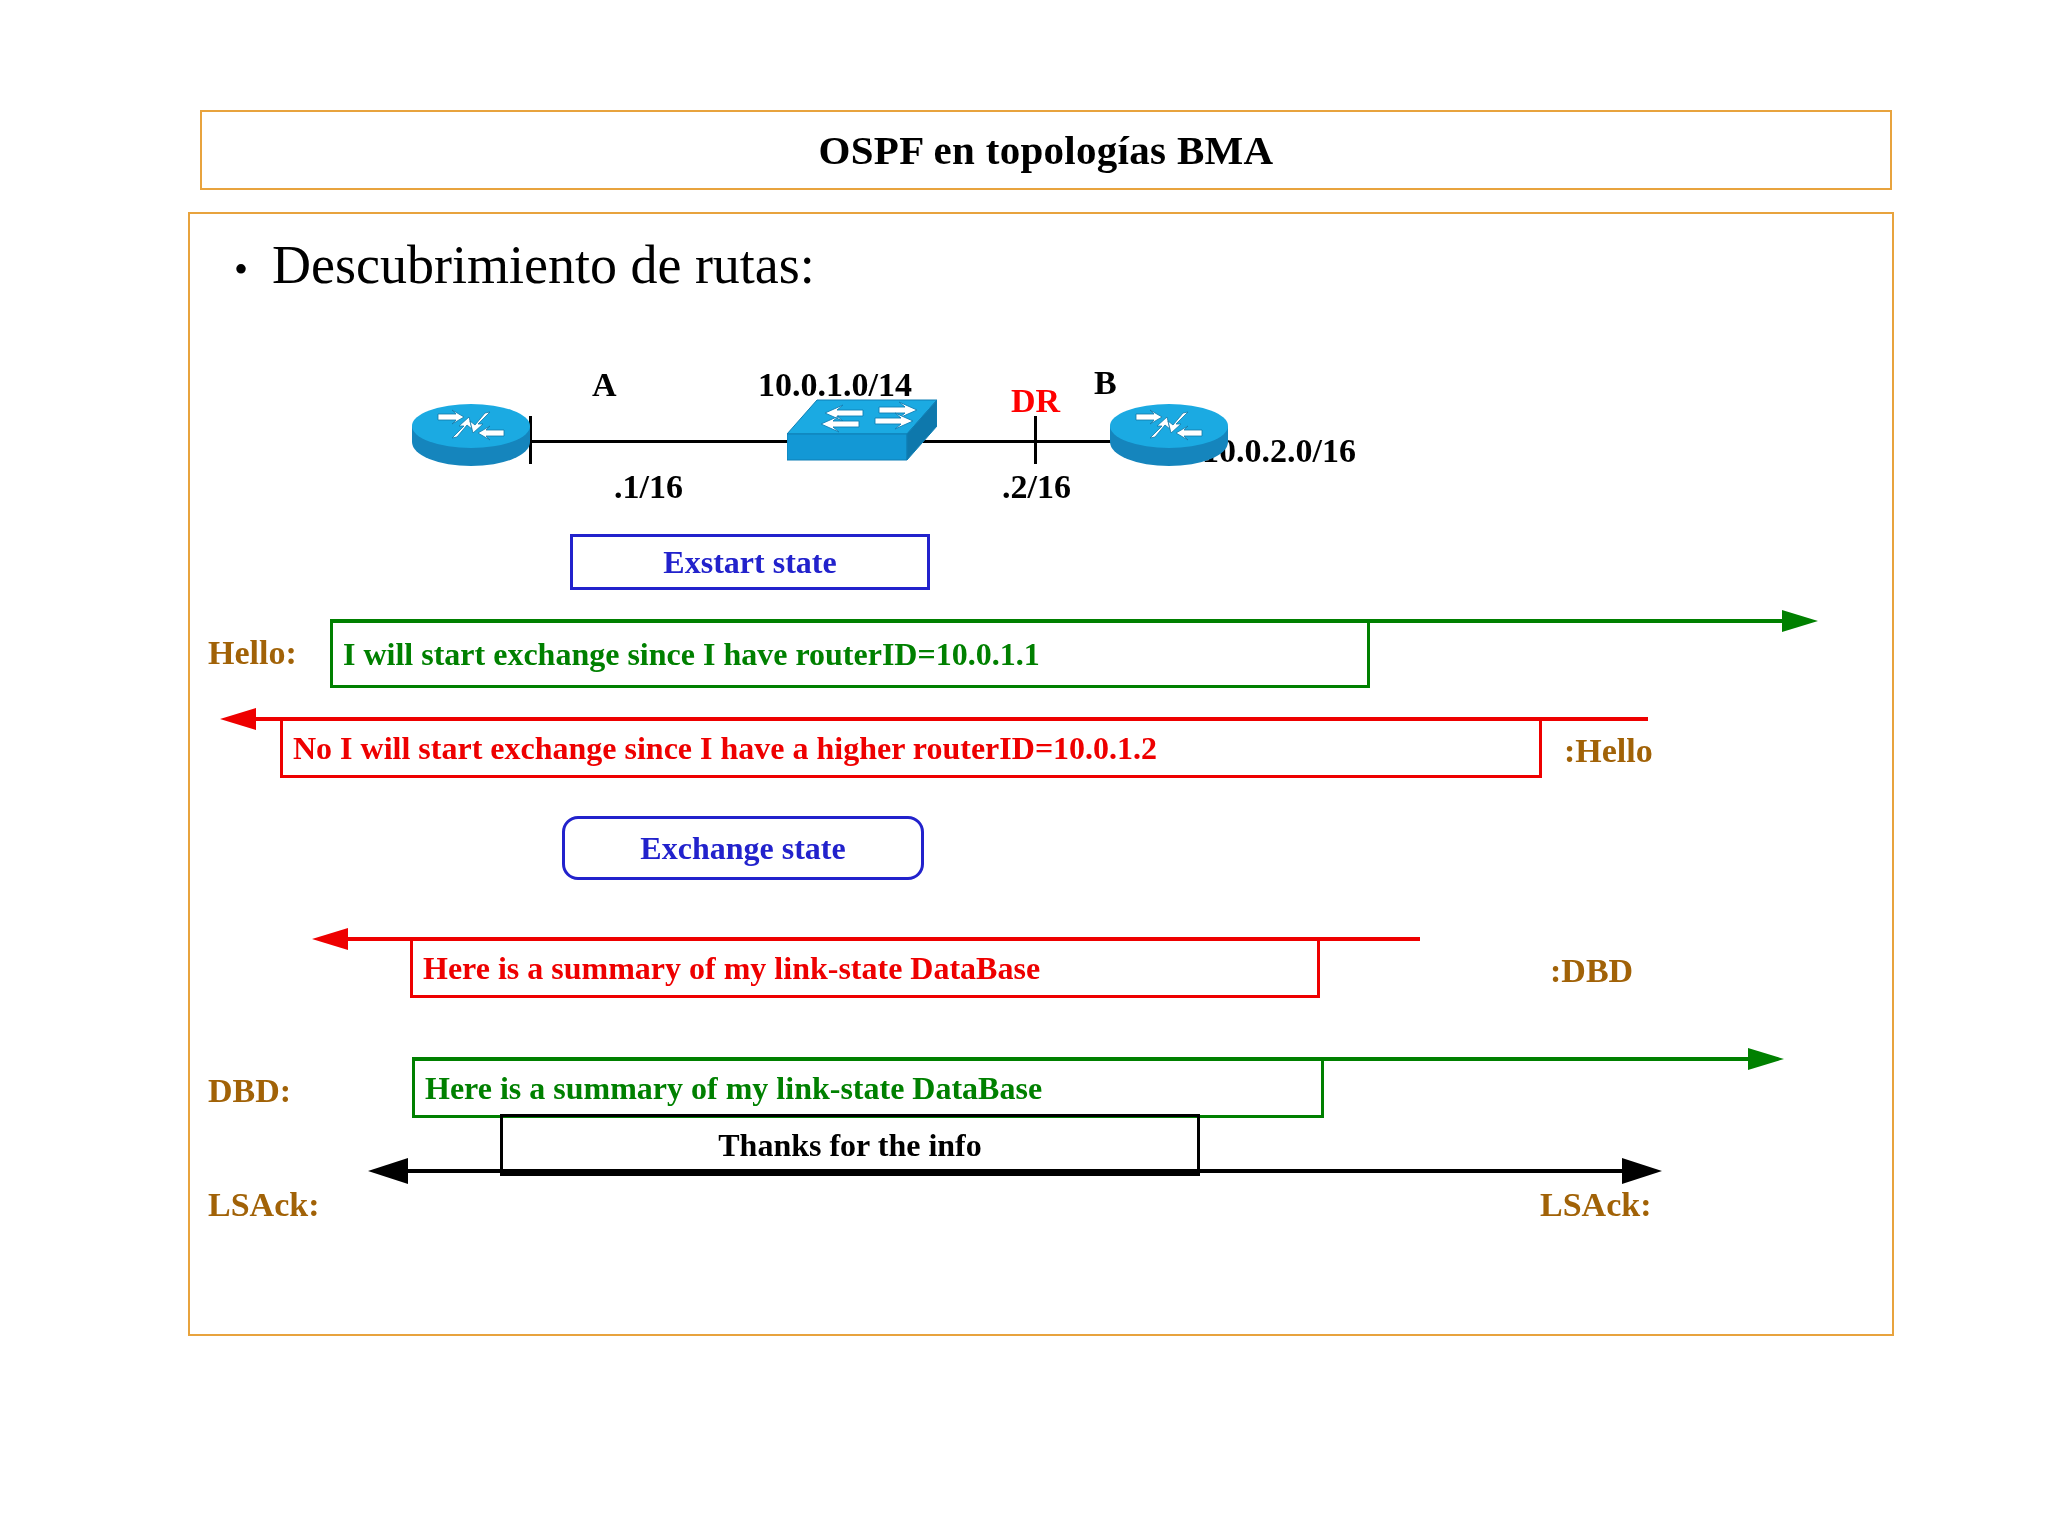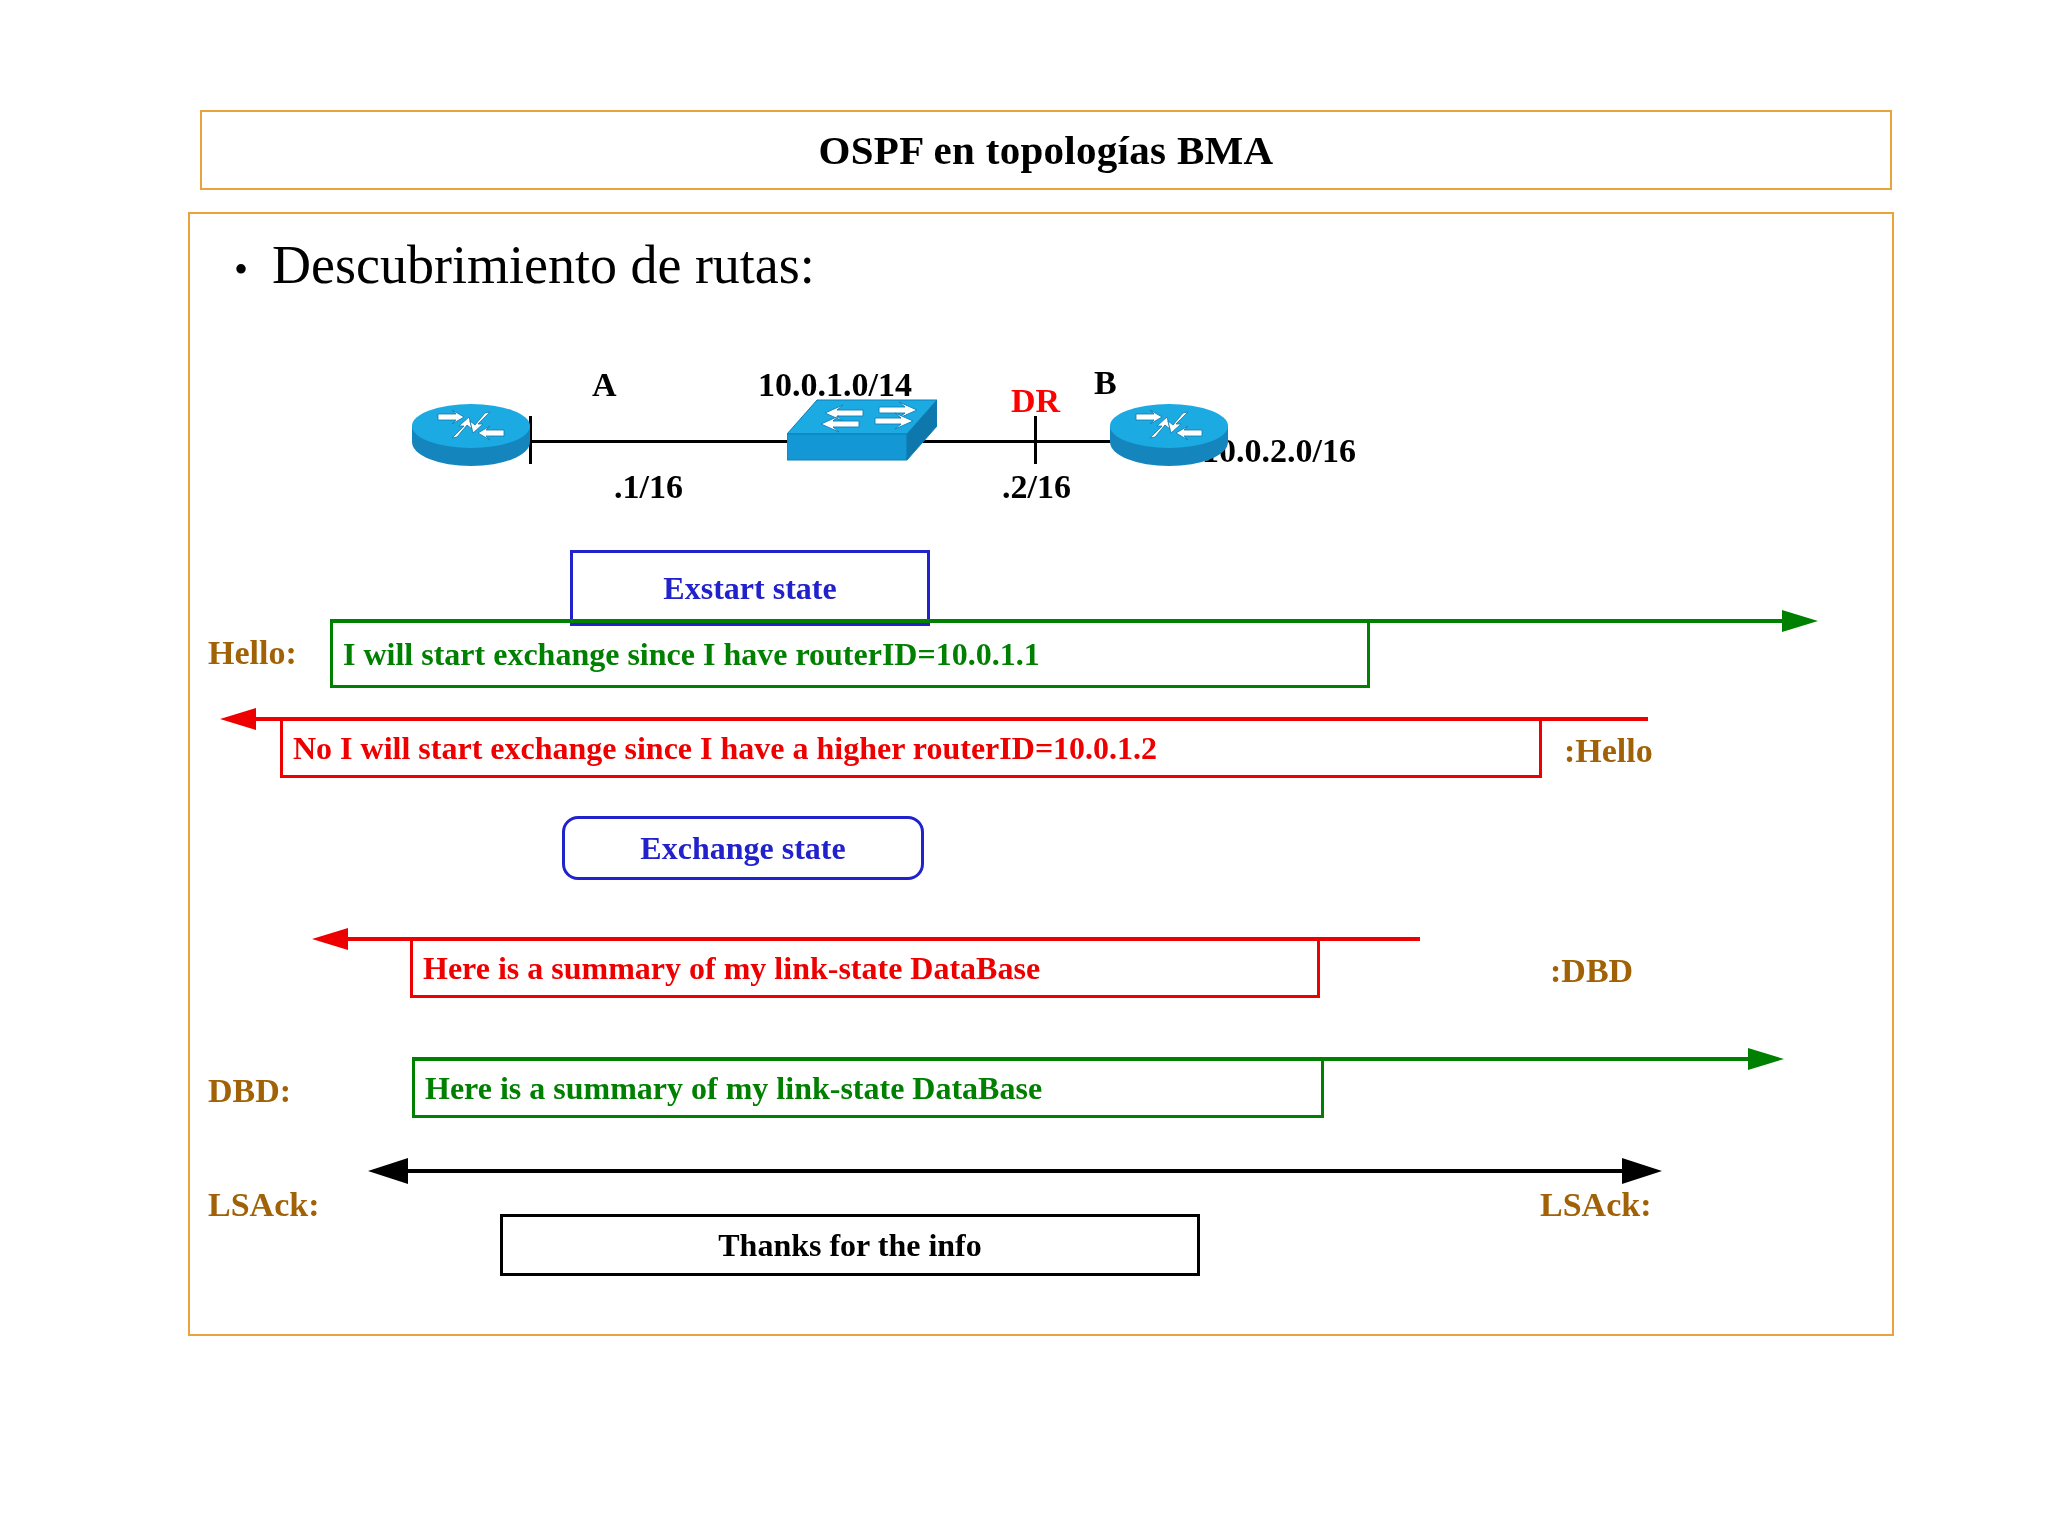--- a/index.html
+++ b/index.html
@@ -237,21 +237,21 @@
           <g fill="#ffffff" stroke="#1079A8" stroke-width="0.8">
             <path d="M26 10 L44 10 L40 6 L52 13 L40 20 L44 16 L26 16 Z"></path>
             <path d="M92 32 L74 32 L78 36 L66 29 L78 22 L74 26 L92 26 Z"></path>
             <path d="M40 34 L52 22 L47 22 L57 13 L60 25 L55 21 L45 33 Z"></path>
             <path d="M78 8 L66 20 L71 20 L61 29 L58 17 L63 21 L73 9 Z"></path>
           </g>
         </svg>
       </div>
     </div>
 
-    <div class="msg-box blue center-text" style="left:380px; top:336px; width:360px; height:76px;">
+    <div class="msg-box blue center-text" style="left:380px; top:320px; width:360px; height:56px;">
       <div class="msg-text">Exstart state</div>
     </div>
 
     <svg class="arrow-svg" style="left:140px; top:392px;" width="1500" height="36">
       <line x1="0" y1="15" x2="1452" y2="15" stroke="#008000" stroke-width="4"></line>
       <polygon points="1452,4 1488,15 1452,26" fill="#008000"></polygon>
     </svg>
     <div class="row-label" style="left:18px; top:420px;">Hello:</div>
     <div class="msg-box green" style="left:140px; top:406px; width:1040px; height:68px;">
       <div class="msg-text">I will start exchange since I have routerID=10.0.1.1</div>
@@ -286,20 +286,20 @@
     <div class="msg-box green" style="left:222px; top:844px; width:912px; height:60px;">
       <div class="msg-text">Here is a summary of my link-state DataBase</div>
     </div>
     <div class="row-label" style="left:18px; top:858px;">DBD:</div>
 
     <svg class="arrow-svg" style="left:170px; top:942px;" width="1350" height="36">
       <line x1="48" y1="15" x2="1262" y2="15" stroke="#000000" stroke-width="4"></line>
       <polygon points="48,2 8,15 48,28" fill="#000000"></polygon>
       <polygon points="1262,2 1302,15 1262,28" fill="#000000"></polygon>
     </svg>
-    <div class="msg-box black center-text" style="left:310px; top:1000px; width:700px; height:62px;">
+    <div class="msg-box black center-text" style="left:310px; top:900px; width:700px; height:62px;">
       <div class="msg-text">Thanks for the info</div>
     </div>
     <div class="row-label" style="left:18px; top:972px;">LSAck:</div>
     <div class="row-label" style="left:1350px; top:972px;">LSAck:</div>
 
   </div>
 </div>
 
 </body></html>

